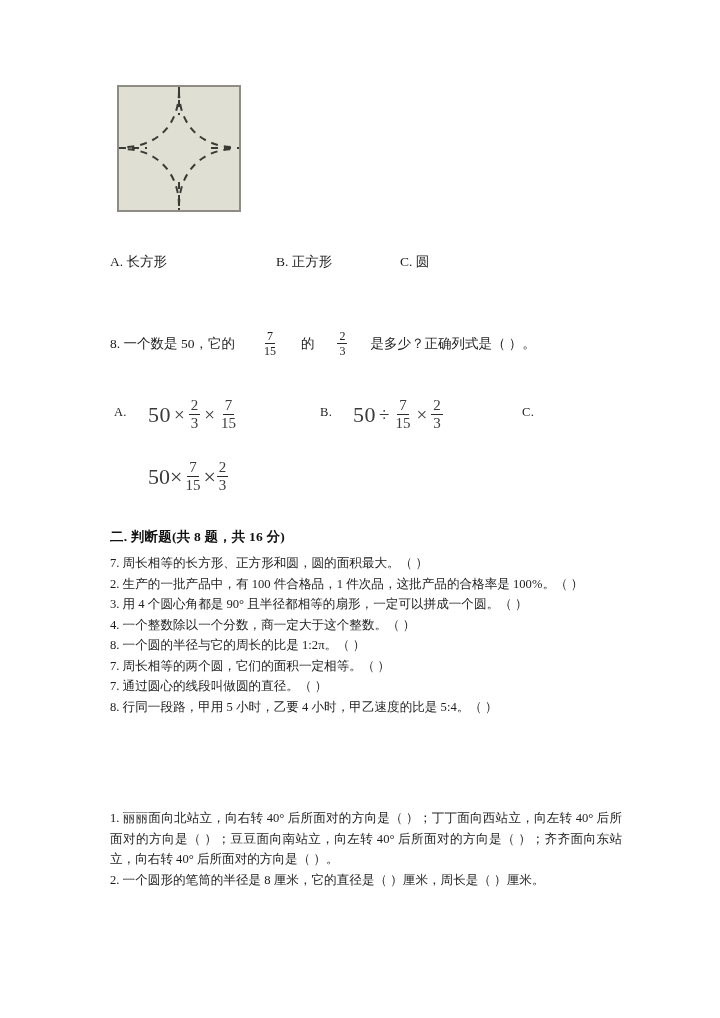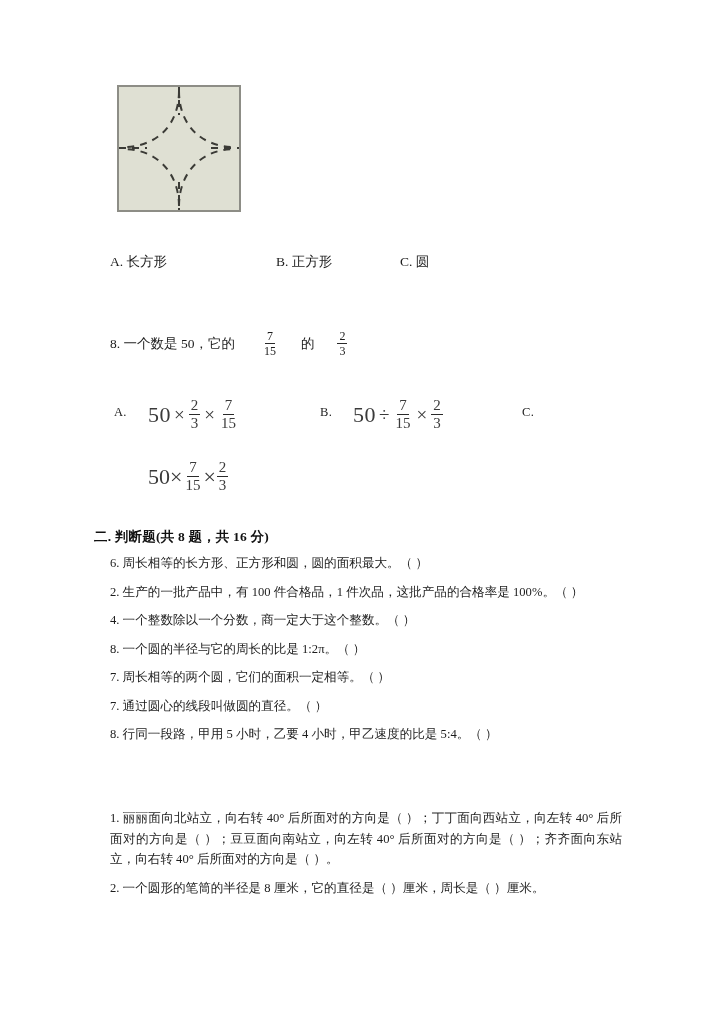--- a/index.html
+++ b/index.html
@@ -142,21 +142,21 @@
     display: flex;
     align-items: center;
     font-size: 22px;
     color: #3a3a3a;
     white-space: nowrap;
   }
 
   
   .section-heading {
     position: absolute;
-    left: 94px;
+    left: 110px;
     font-size: 13.5px;
     font-weight: bold;
     letter-spacing: 0.2px;
     color: #111;
   }
   #heading-2 { top: 528px; }
   #heading-3 { top: 783px; }
 
   
   .para-block {
@@ -168,21 +168,21 @@
     text-align: justify;
     color: #1c1c1c;
   }
   #tf-block { top: 553px; }
   #fill-block { top: 808px; }
   .para {
     margin: 0;
     padding: 0;
     text-indent: 0;
   }
-  .para + .para { margin-top: 8px; }
+  .para + .para { margin-top: 0px; }
 </style>
 </head>
 <body>
 
 <div class="page">
 
   <div class="figure-wrap">
     <div class="figure-square"></div>
     <svg viewBox="0 0 124 127" preserveAspectRatio="none">
       <g fill="none" stroke="#3b3b36" stroke-width="2" stroke-dasharray="7 6" stroke-linecap="butt">
@@ -212,20 +212,21 @@
       <span class="den">15</span>
     </span>
     <span style="display:inline-block;width:22px"></span>
     <span class="sp">的</span>
     <span style="display:inline-block;width:22px"></span>
     <span class="frac">
       <span class="num">2</span>
       <span class="den">3</span>
     </span>
     <span style="display:inline-block;width:22px"></span>
+    <span class="sp">是多少？正确列式是（        ）。</span>
   </div>
 
   <div class="formula-row">
     <span class="mark mark-a">A.</span>
     <span class="formula formula-a">
       <span class="num-lit">50</span>
       <span class="op">×</span>
       <span class="frac big">
         <span class="num">2</span>
         <span class="den">3</span>
@@ -264,22 +265,23 @@
     </span>
     <span class="op">×</span>
     <span class="frac big">
       <span class="num">2</span>
       <span class="den">3</span>
     </span>
   </div>
 
   <div class="section-heading" id="heading-2">二. 判断题(共 8 题，共 16 分)</div>
   <div class="para-block" id="tf-block">
-    <p class="para">6. 周长相等的长方形、正方形和圆，圆的面积最大。（        ）</p>
+    <p class="para">7. 周长相等的长方形、正方形和圆，圆的面积最大。（        ）</p>
     <p class="para">2. 生产的一批产品中，有 100 件合格品，1 件次品，这批产品的合格率是 100%。（        ）</p>
+    <p class="para">3. 用 4 个圆心角都是 90° 且半径都相等的扇形，一定可以拼成一个圆。（        ）</p>
     <p class="para">4. 一个整数除以一个分数，商一定大于这个整数。（        ）</p>
     <p class="para">8. 一个圆的半径与它的周长的比是 1:2π。（        ）</p>
     <p class="para">7. 周长相等的两个圆，它们的面积一定相等。（        ）</p>
     <p class="para">7. 通过圆心的线段叫做圆的直径。（        ）</p>
     <p class="para">8. 行同一段路，甲用 5 小时，乙要 4 小时，甲乙速度的比是 5:4。（        ）</p>
   </div>
 
   <div class="para-block" id="fill-block">
     <p class="para">1. 丽丽面向北站立，向右转 40° 后所面对的方向是（                ）；丁丁面向西站立，向左转 40° 后所面对的方向是（                ）；豆豆面向南站立，向左转 40° 后所面对的方向是（                ）；齐齐面向东站立，向右转 40° 后所面对的方向是（                ）。</p>
     <p class="para">2. 一个圆形的笔筒的半径是 8 厘米，它的直径是（        ）厘米，周长是（        ）厘米。</p>

